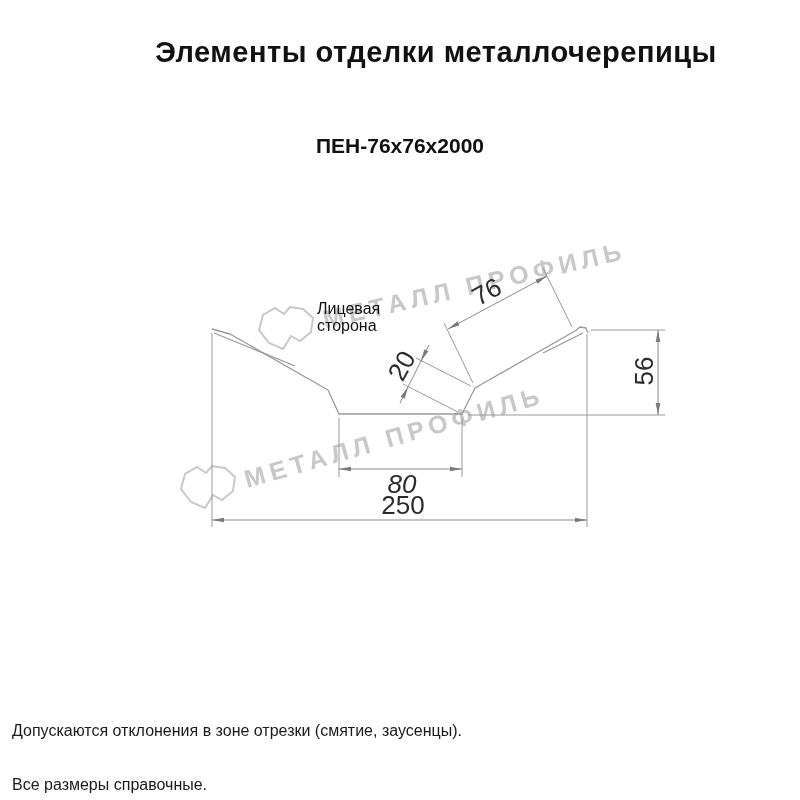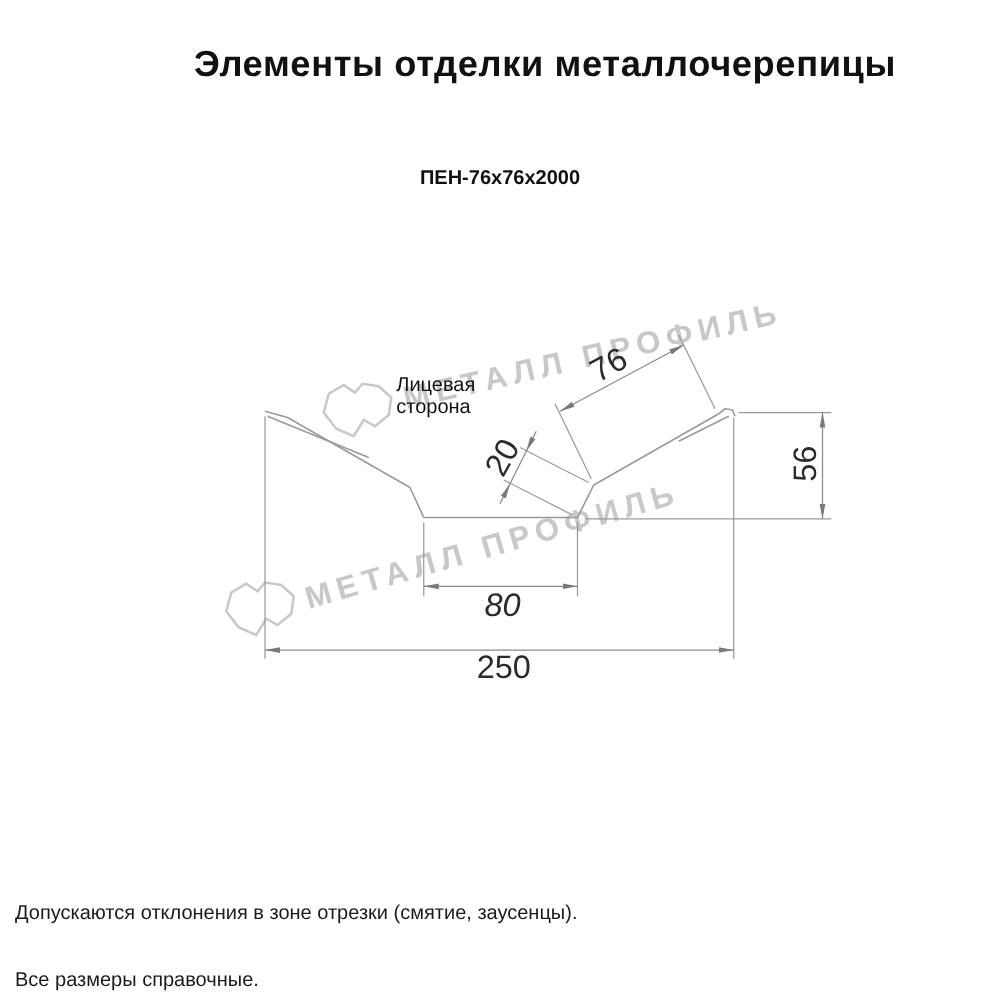--- a/index.html
+++ b/index.html
@@ -1,32 +1,32 @@
 <!DOCTYPE html>
 <html><head>
 <meta charset="utf-8">
 <style>
   html,body{margin:0;padding:0;background:#fff;}
   #page{position:relative;width:800px;height:800px;background:#ffffff;overflow:hidden;
         font-family:"Liberation Sans", sans-serif;color:#1a1a1a;}
   .ttl{position:absolute;left:0;width:800px;text-align:center;font-weight:bold;color:#111;}
   #title-main{top:36px;font-size:29px;letter-spacing:0.5px;margin-left:36px;}
   #title-sub{top:100px;font-size:24px;}
-  #title-model{top:134px;font-size:16px;}
+  #title-model{top:134px;font-size:21px;}
   .wm{position:absolute;color:#c8c8c8;font-weight:bold;font-size:25px;letter-spacing:5px;
       white-space:nowrap;transform-origin:0 0;z-index:1;}
   #wm-upper{left:320px;top:306px;transform:rotate(-13deg);}
   #wm-lower{left:241px;top:466px;transform:rotate(-16deg);}
   #drawing{position:absolute;left:0;top:0;z-index:2;}
   .dim{position:absolute;font-size:26px;color:#2b2b2b;z-index:3;white-space:nowrap;}
   #dim-wing{left:487px;top:292px;transform:translate(-50%,-50%) rotate(-29deg);}
   #dim-hem{left:402px;top:366px;transform:translate(-50%,-50%) rotate(-61deg);}
   #dim-height{left:644px;top:371px;transform:translate(-50%,-50%) rotate(-90deg);}
   #dim-bottom{left:402px;top:484px;transform:translate(-50%,-50%);font-style:italic;}
-  #dim-total{left:403px;top:534px;transform:translate(-50%,-50%);}
+  #dim-total{left:403px;top:505px;transform:translate(-50%,-50%);}
   #face-label{position:absolute;left:317px;top:300px;width:86px;font-size:16px;
               line-height:17px;color:#111;z-index:3;}
   .foot{position:absolute;left:12px;font-size:16px;color:#1a1a1a;z-index:3;}
   #footer-note-1{top:740px;margin-top:36px;}
   #footer-note-2{top:722px;}
 </style>
 </head>
 <body>
 
 <div id="page">

